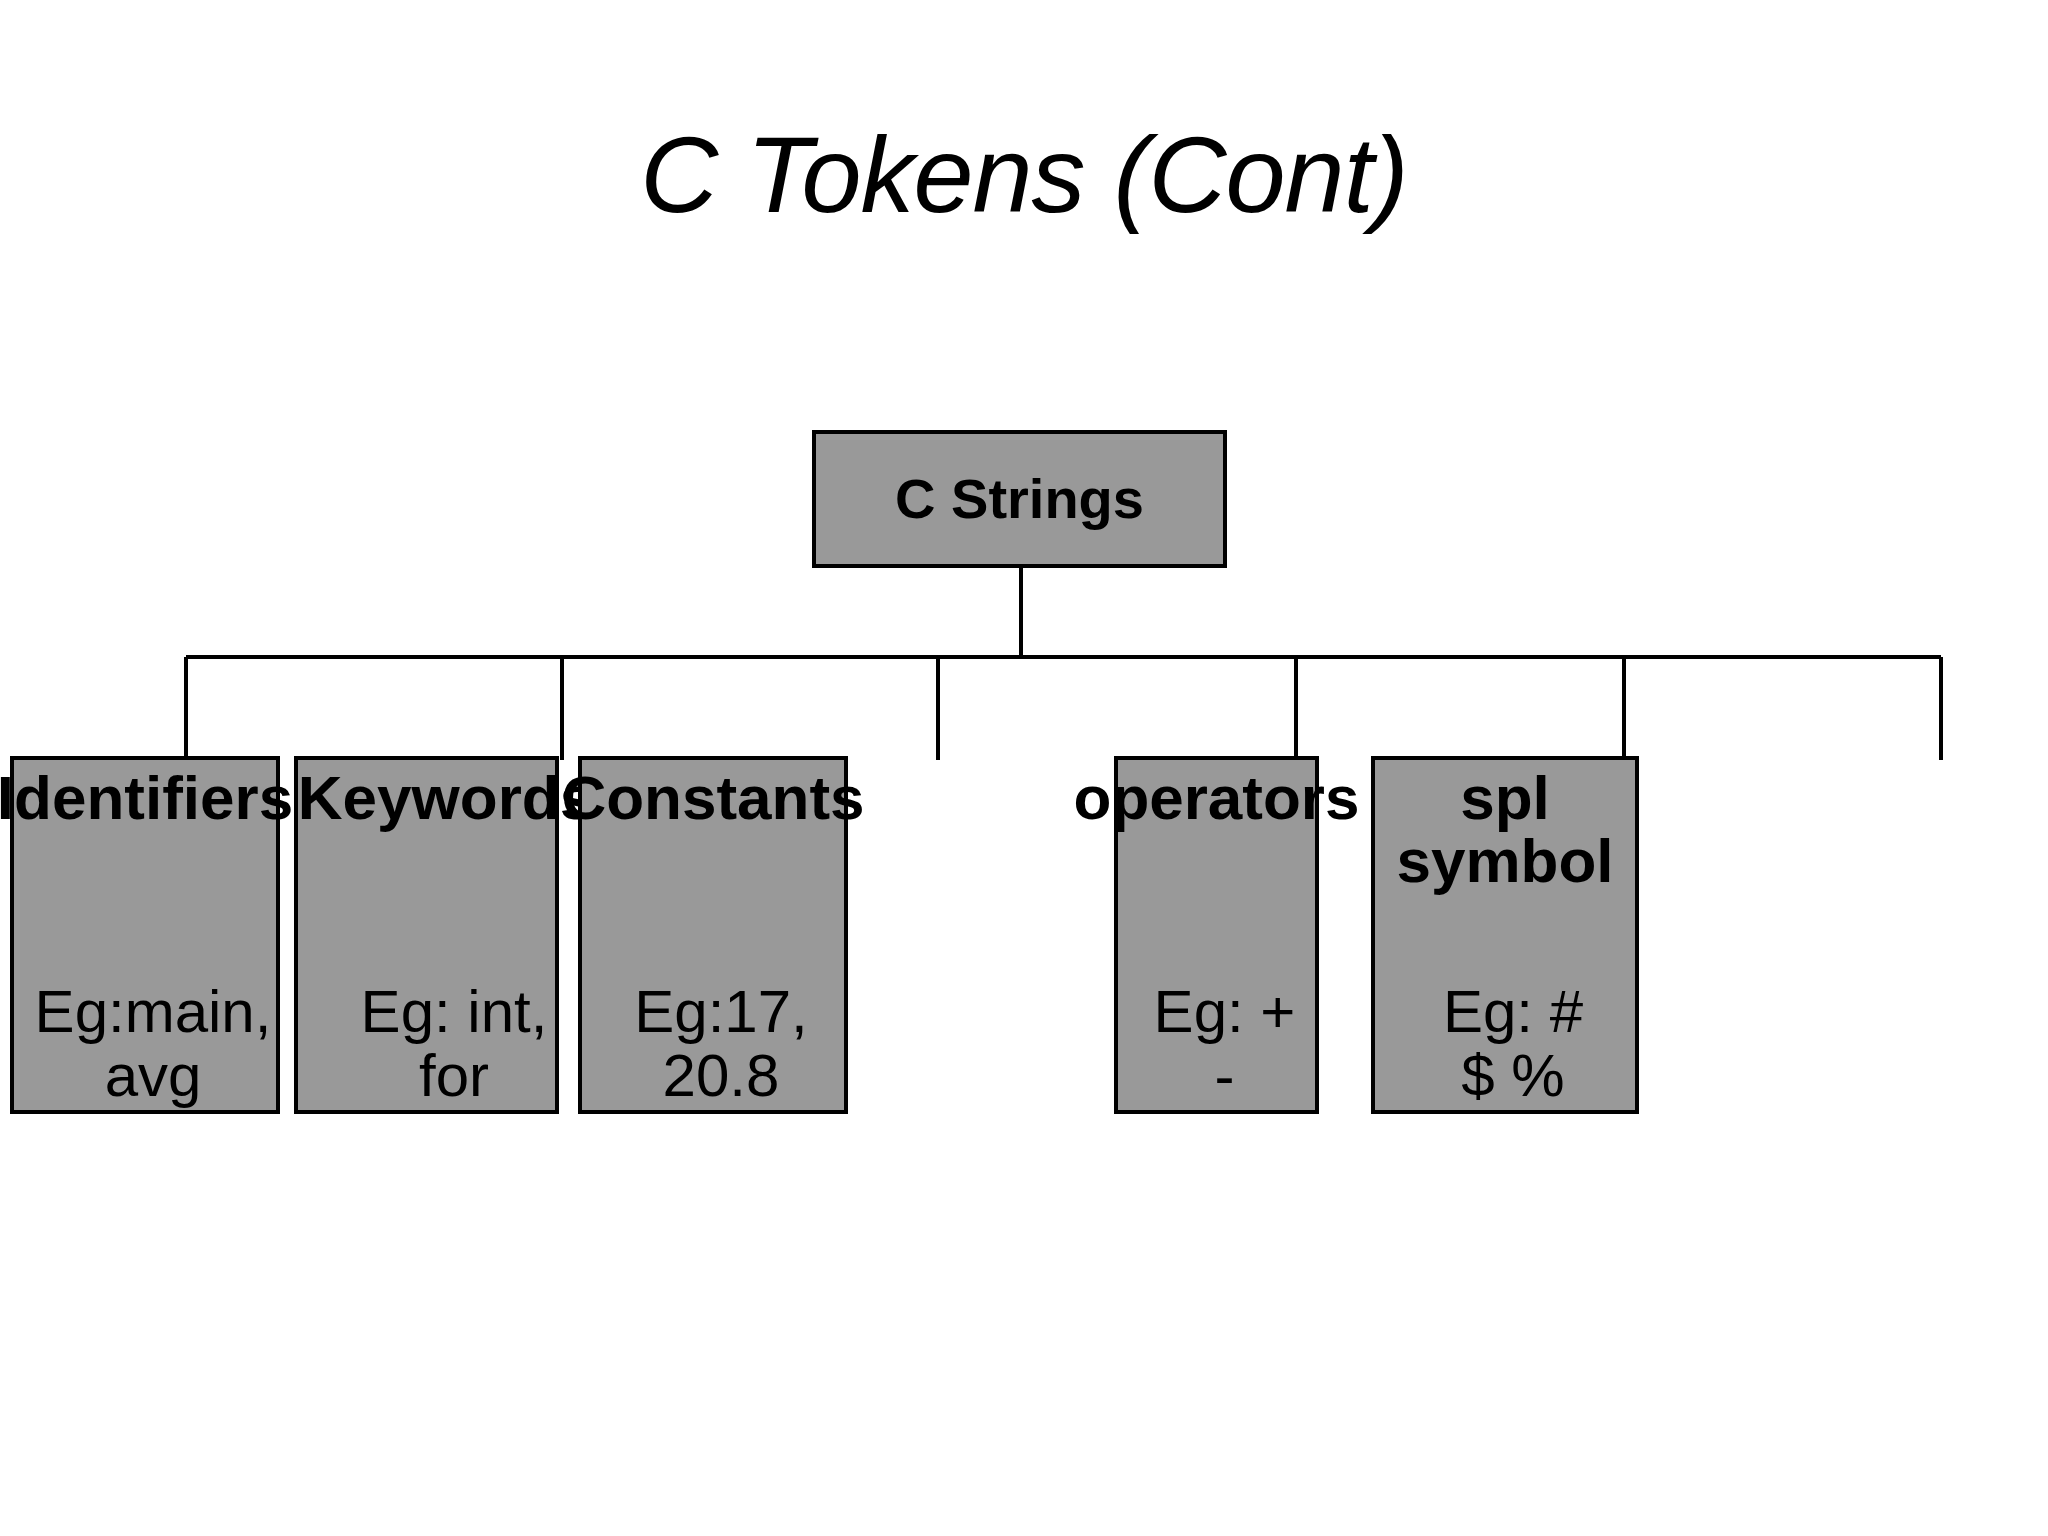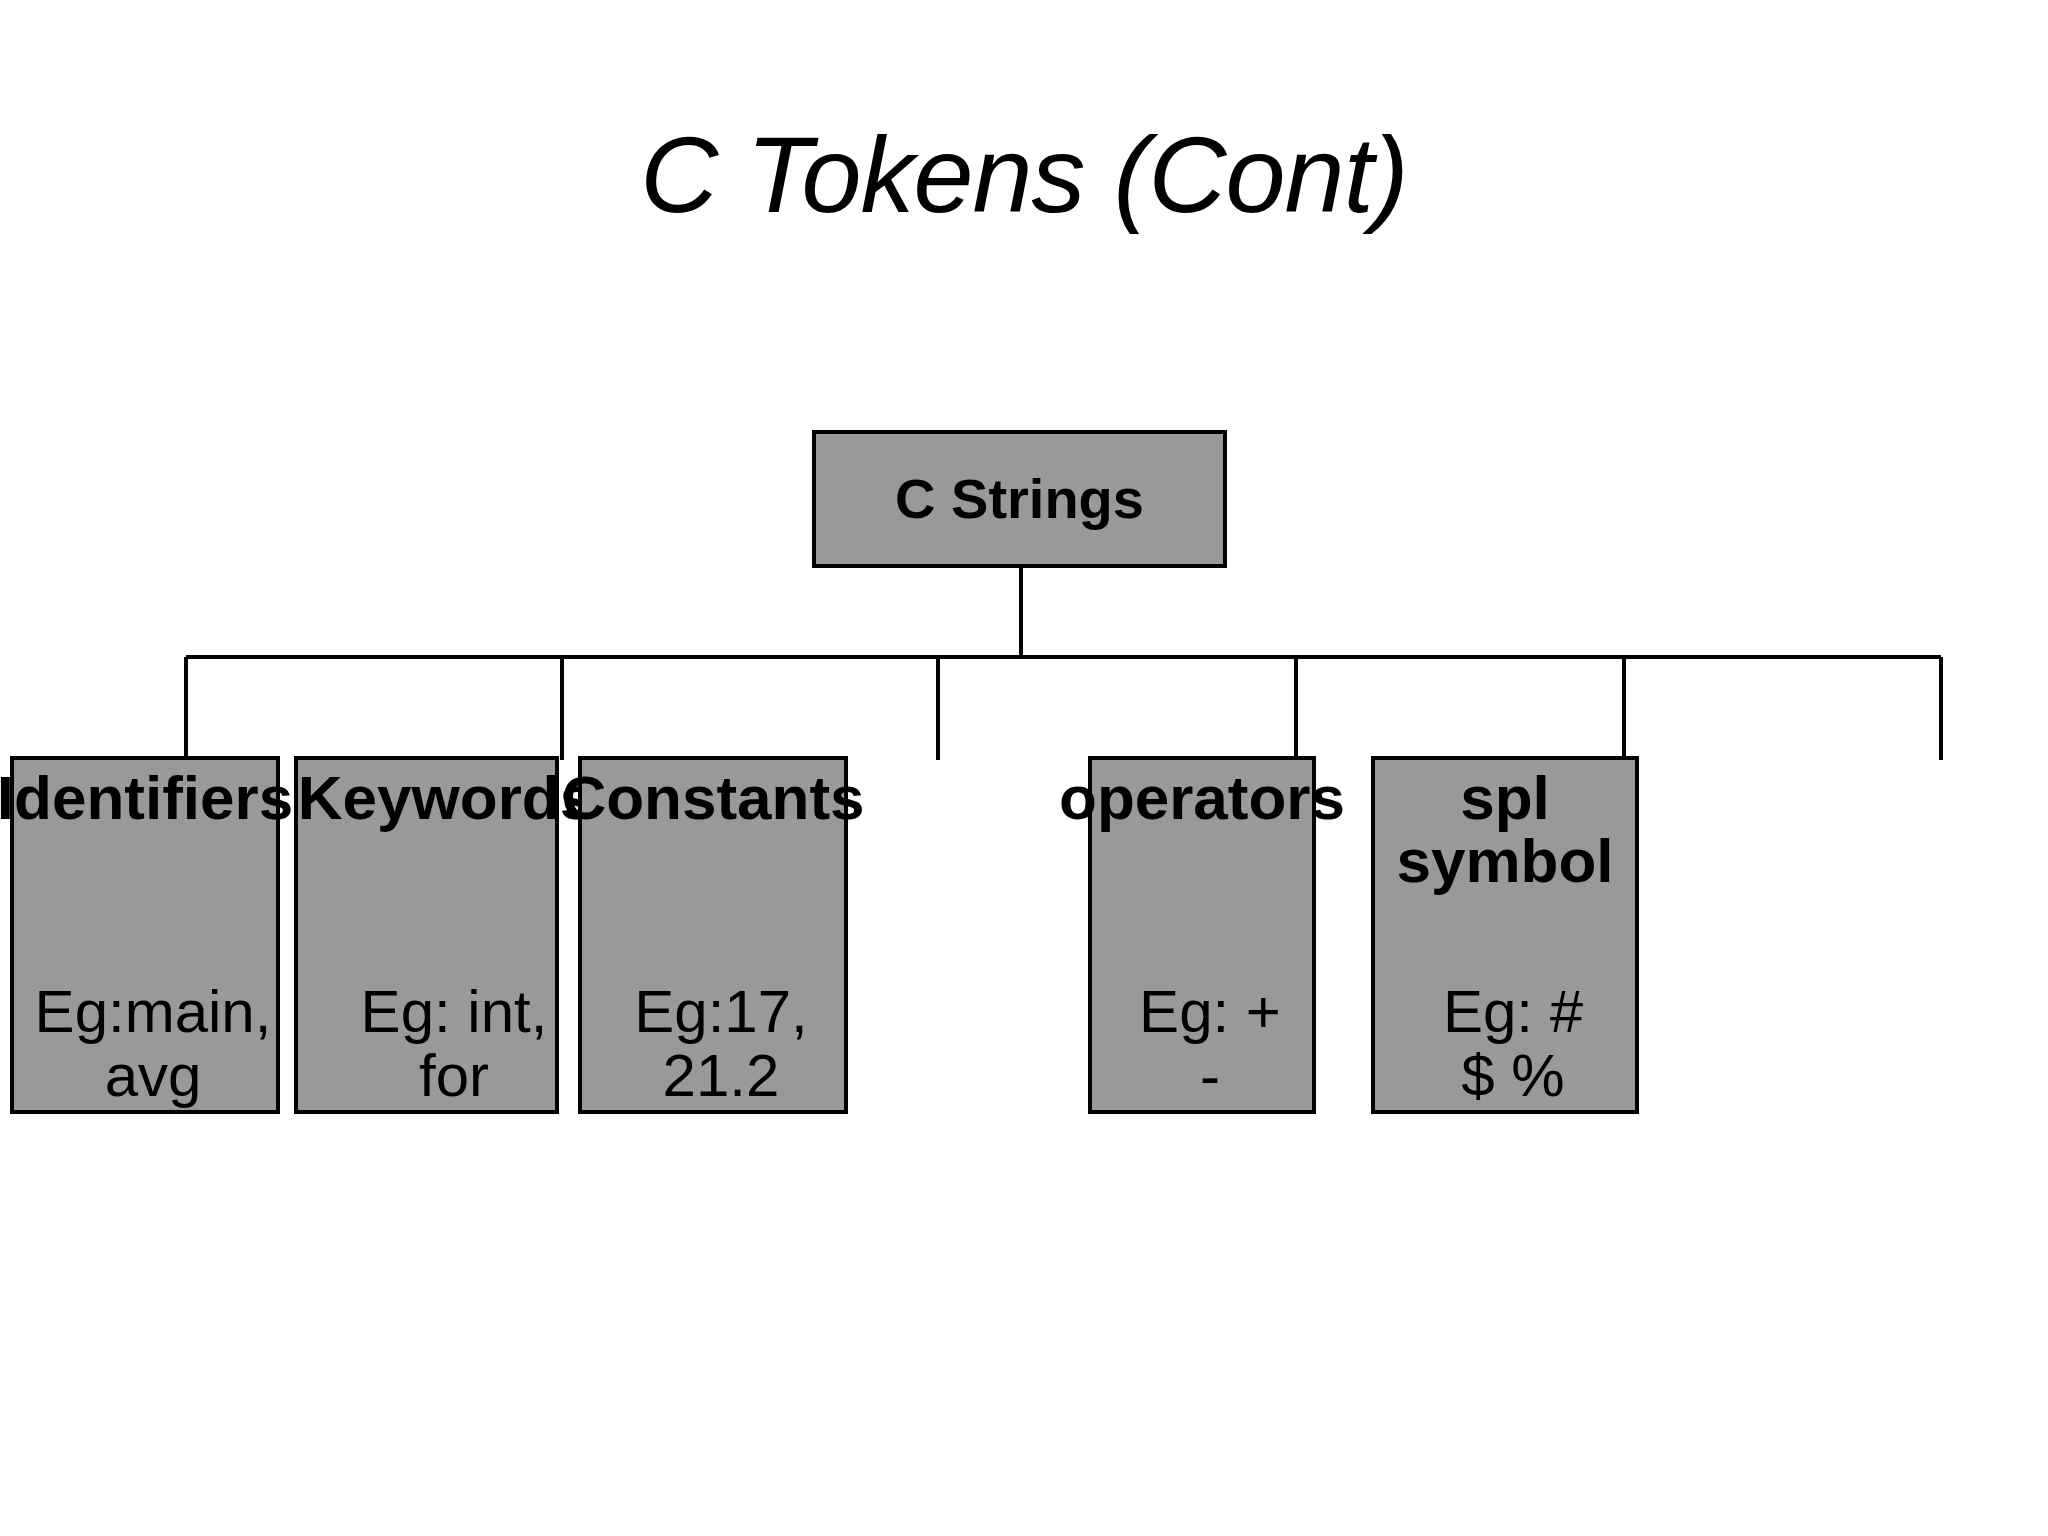--- a/index.html
+++ b/index.html
@@ -115,21 +115,21 @@
   .leaf-body .ln {
     display: block;
     white-space: nowrap;
   }
 
   
   #leaf-0 { left: 10px;   width: 270px; }
   #leaf-1 { left: 294px;  width: 265px; padding-left: 39px; }
   #leaf-2 { left: 578px;  width: 270px; }
   #leaf-3 { left: 872px;  width: 218px; }
-  #leaf-4 { left: 1088px; width: 228px; }
+  #leaf-4 { left: 1114px; width: 205px; }
   #leaf-5 { left: 1371px; width: 268px; }
 
   
   #connectors {
     position: absolute;
     left: 0;
     top: 0;
     width: 2048px;
     height: 1536px;
     pointer-events: none;
@@ -180,21 +180,21 @@
           <span class="ln">for</span>
         </div>
       </div>
     </div>
 
     <div class="leaf" id="leaf-2">
       <div class="leaf-inner">
         <div class="leaf-head">Constants</div>
         <div class="leaf-body">
           <span class="ln">Eg:17,</span>
-          <span class="ln">21.2</span>
+          <span class="ln">20.8</span>
         </div>
       </div>
     </div>
 
 
     <div class="leaf" id="leaf-4">
       <div class="leaf-inner">
         <div class="leaf-head">operators</div>
         <div class="leaf-body">
           <span class="ln">Eg: +</span>

